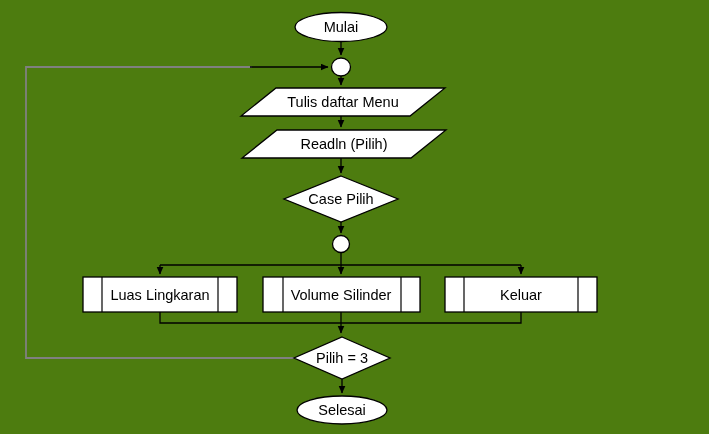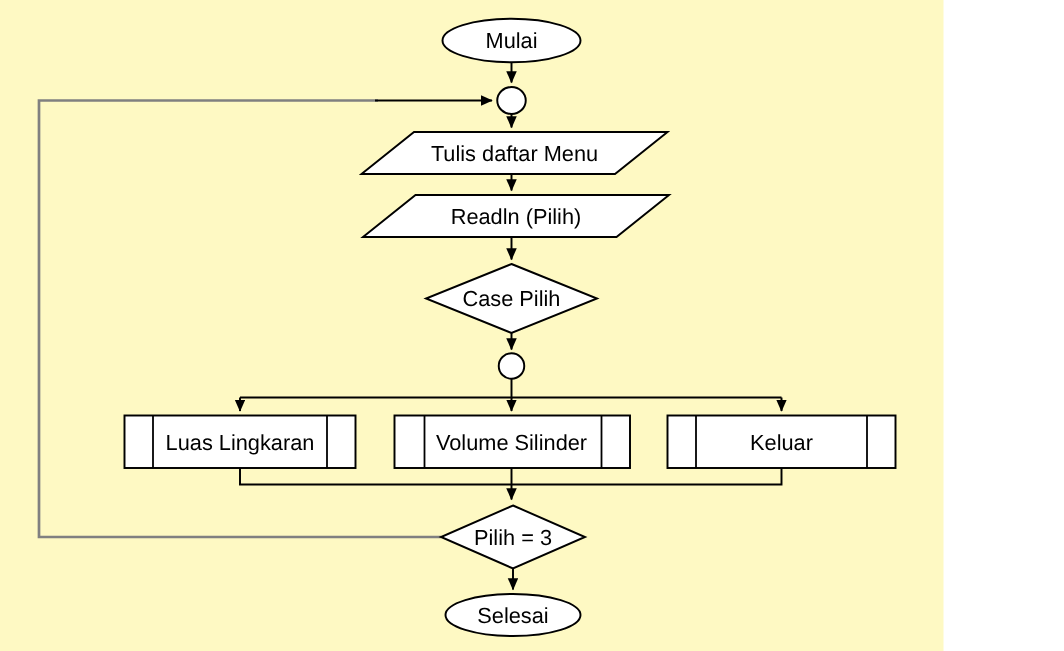--- a/index.html
+++ b/index.html
@@ -2,23 +2,23 @@
 <html><head>
 <meta charset="utf-8">
 <style>
   html, body {
     margin: 0;
     padding: 0;
     background: #ffffff;
   }
   .canvas {
     position: relative;
-    width: 629px;
+    width: 709px;
     height: 434px;
-    background: #fef9c3;
+    background: #4d7c0f;
     font-family: "Liberation Sans", sans-serif;
     overflow: hidden;
   }
   svg {
     position: absolute;
     left: 0;
     top: 0;
   }
   .shape {
     fill: #ffffff;

